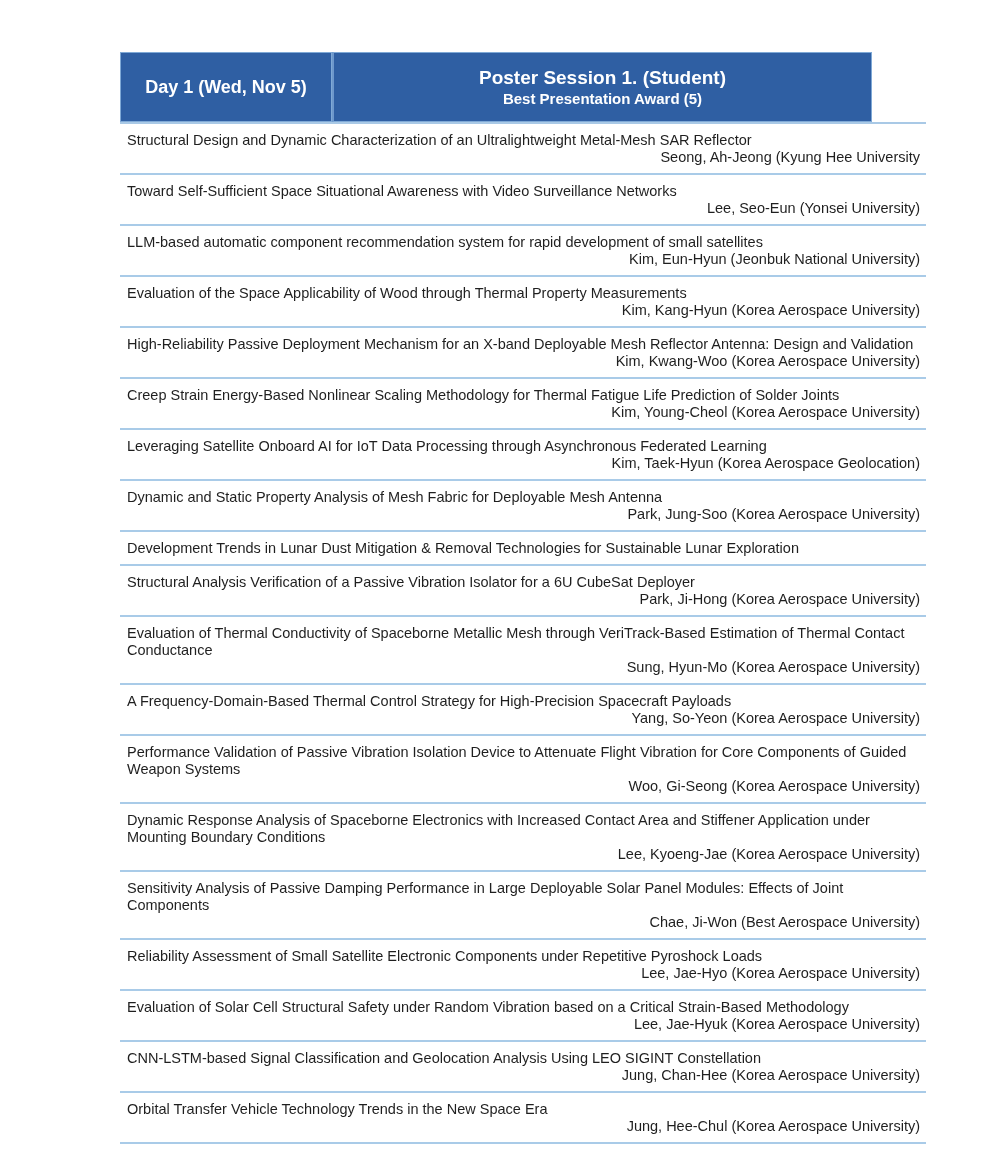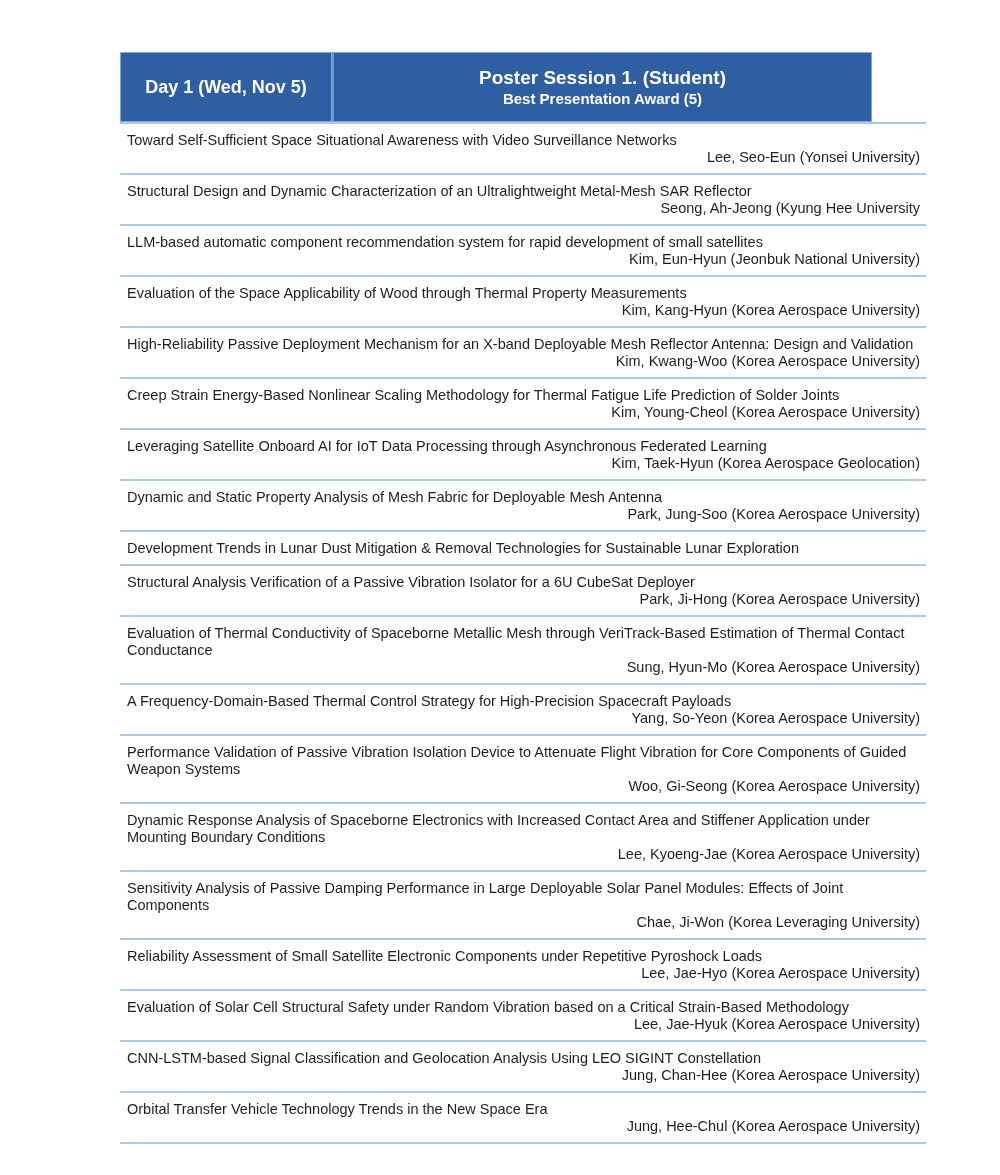--- a/index.html
+++ b/index.html
@@ -25,26 +25,26 @@
       <span>Day 1 (Wed, Nov 5)</span>
     </div>
     <div class="hcell session">
       <span class="t1">Poster Session 1. (Student)</span>
       <span class="t2">Best Presentation Award (5)</span>
     </div>
   </div>
   <div class="header-line"></div>
   <div id="rows">
       <div class="row">
+        <div class="title">Structural Design and Dynamic Characterization of an Ultralightweight Metal-Mesh SAR Reflector</div>
+        <div class="author">Seong, Ah-Jeong (Kyung Hee University</div>
+      </div>
+      <div class="row">
         <div class="title">Toward Self-Sufficient Space Situational Awareness with Video Surveillance Networks</div>
         <div class="author">Lee, Seo-Eun (Yonsei University)</div>
-      </div>
-      <div class="row">
-        <div class="title">Structural Design and Dynamic Characterization of an Ultralightweight Metal-Mesh SAR Reflector</div>
-        <div class="author">Seong, Ah-Jeong (Kyung Hee University</div>
       </div>
       <div class="row">
         <div class="title">LLM-based automatic component recommendation system for rapid development of small satellites</div>
         <div class="author">Kim, Eun-Hyun (Jeonbuk National University)</div>
       </div>
       <div class="row">
         <div class="title">Evaluation of the Space Applicability of Wood through Thermal Property Measurements</div>
         <div class="author">Kim, Kang-Hyun (Korea Aerospace University)</div>
       </div>
       <div class="row">
@@ -81,21 +81,21 @@
       <div class="row">
         <div class="title">Performance Validation of Passive Vibration Isolation Device to Attenuate Flight Vibration for Core Components of Guided Weapon Systems</div>
         <div class="author">Woo, Gi-Seong (Korea Aerospace University)</div>
       </div>
       <div class="row">
         <div class="title">Dynamic Response Analysis of Spaceborne Electronics with Increased Contact Area and Stiffener Application under Mounting Boundary Conditions</div>
         <div class="author">Lee, Kyoeng-Jae (Korea Aerospace University)</div>
       </div>
       <div class="row">
         <div class="title">Sensitivity Analysis of Passive Damping Performance in Large Deployable Solar Panel Modules: Effects of Joint Components</div>
-        <div class="author">Chae, Ji-Won (Korea Leveraging University)</div>
+        <div class="author">Chae, Ji-Won (Best Aerospace University)</div>
       </div>
       <div class="row">
         <div class="title">Reliability Assessment of Small Satellite Electronic Components under Repetitive Pyroshock Loads</div>
         <div class="author">Lee, Jae-Hyo (Korea Aerospace University)</div>
       </div>
       <div class="row">
         <div class="title">Evaluation of Solar Cell Structural Safety under Random Vibration based on a Critical Strain-Based Methodology</div>
         <div class="author">Lee, Jae-Hyuk (Korea Aerospace University)</div>
       </div>
       <div class="row">

